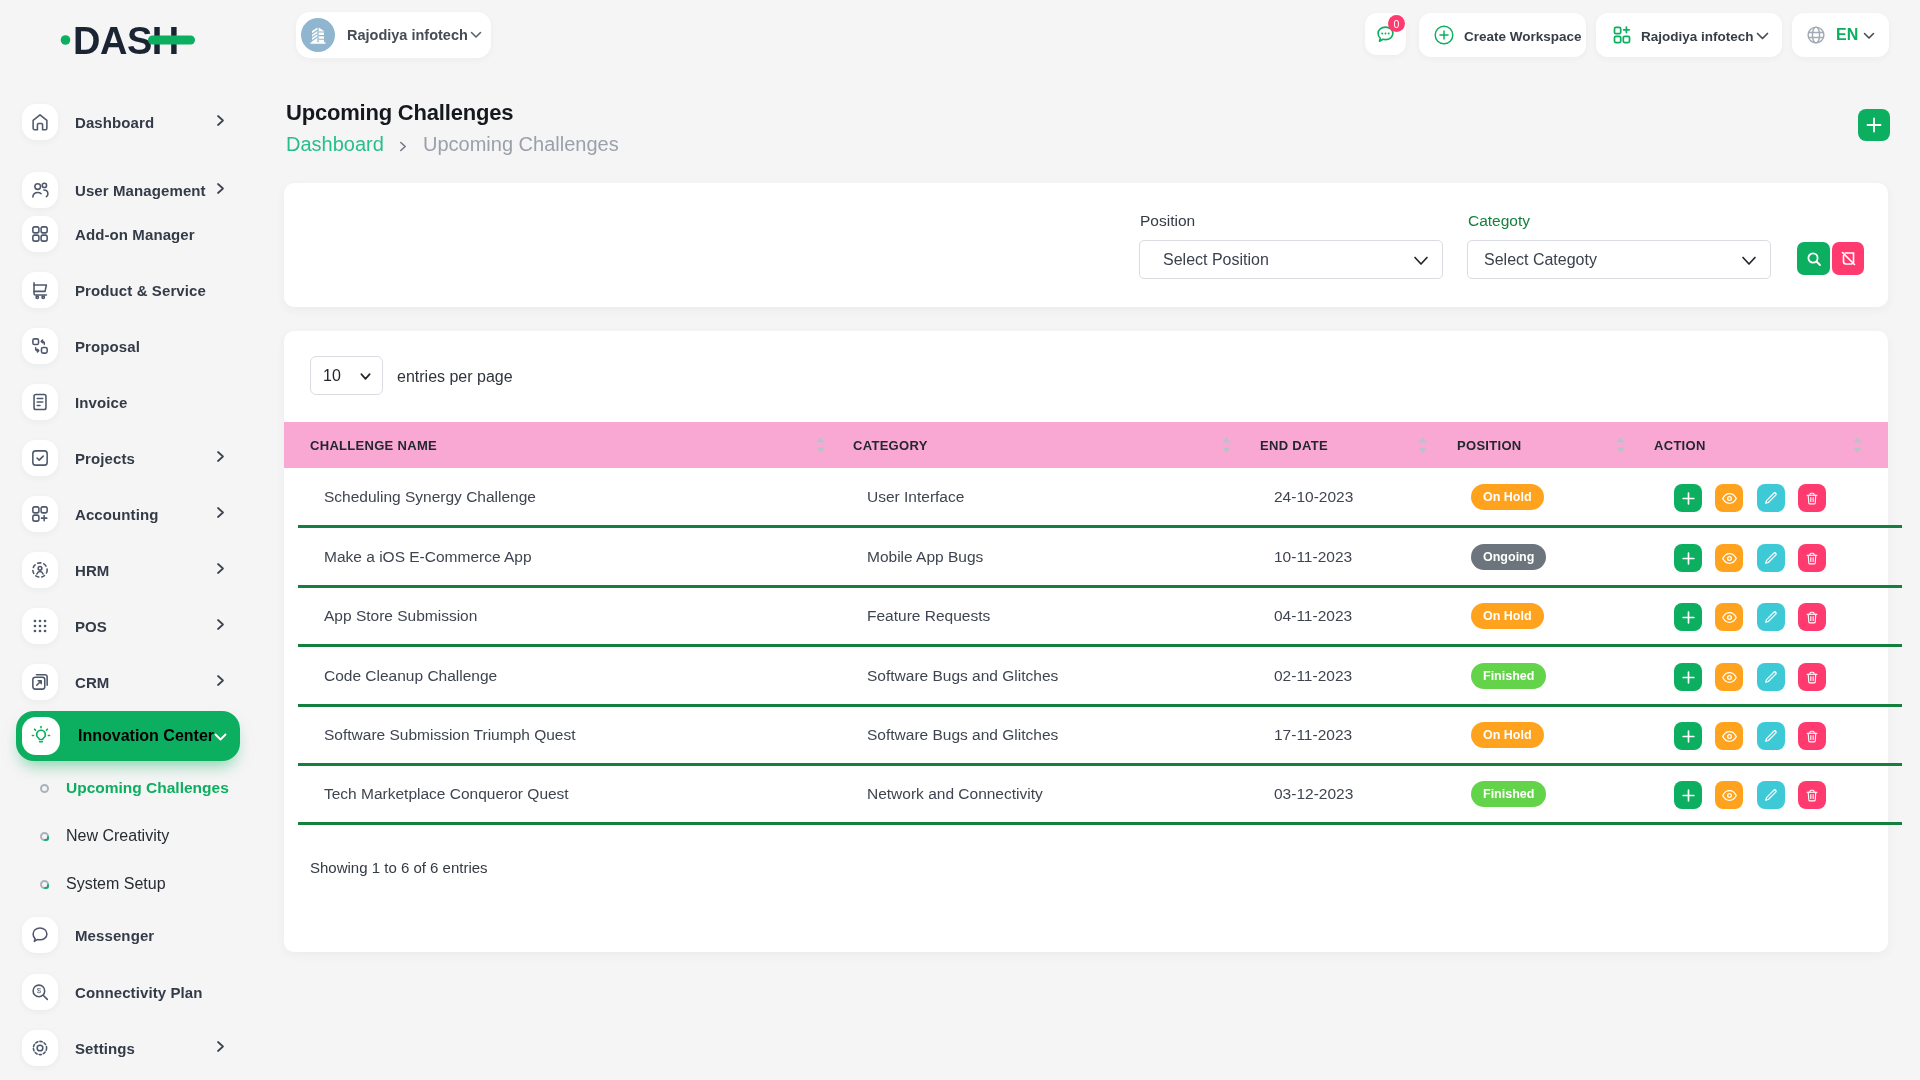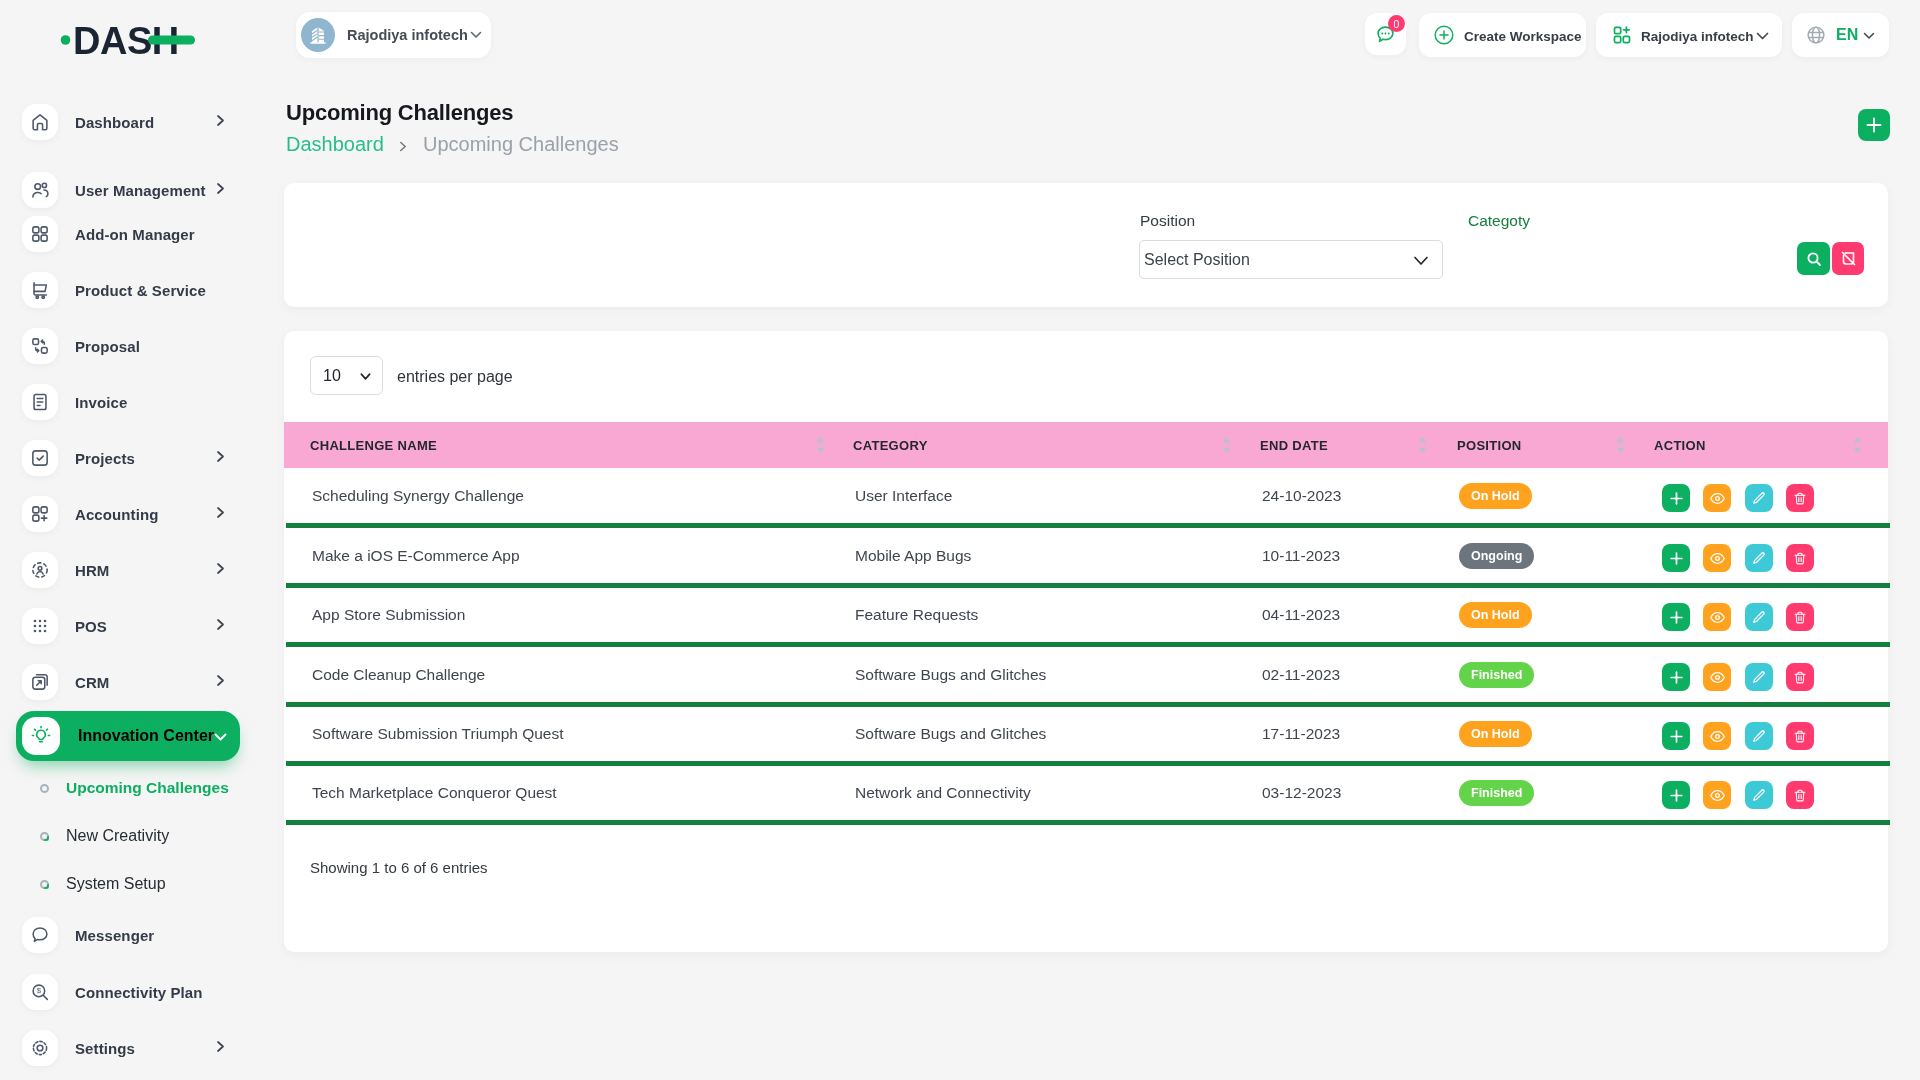--- a/index.html
+++ b/index.html
@@ -24,21 +24,21 @@
 
 .pill { position:absolute; background:#fff; border-radius:12px; box-shadow:0 2px 6px rgba(40,50,70,.04); display:flex; align-items:center; }
 
 .card { position:absolute; background:#fff; border-radius:10px; box-shadow:0 3px 10px rgba(50,60,80,.05); }
 .selbox { position:absolute; background:#fff; border:1px solid #d9dde2; border-radius:5px; display:flex; align-items:center; }
 .selbox .txt { font-size:16px; color:#3b424d; }
 .badge { display:inline-block; height:26px; line-height:26px; border-radius:13.5px; padding:0 12px; color:#fff; font-size:12.5px; font-weight:700; }
 .abtn { position:absolute; width:28px; height:28px; border-radius:8px; display:flex; align-items:center; justify-content:center; }
 .th { position:absolute; top:0; height:46px; display:flex; align-items:center; font-size:13px; font-weight:700; color:#23272e; letter-spacing:.3px; }
 .sorts { position:absolute; top:15px; }
-.row { position:absolute; left:2px; width:1604px; height:60px; border-bottom:5px solid #15803d;text-decoration:underline; }
+.row { position:absolute; left:14px; width:1604px; height:60px; border-bottom:3px solid #15803d;text-decoration:underline; }
 .cell { position:absolute; top:50%; transform:translateY(-50%); font-size:15.5px; color:#3f4550; white-space:nowrap; }
 </style>
 </head>
 <body>
 
 <div class="abs" id="sidebar" style="left:0;top:0;width:260px;height:1080px;">
 
   <div class="abs" style="left:60px;top:19px;width:136px;height:42px;">
     <svg width="136" height="42" viewBox="0 0 136 42">
       <circle cx="5.5" cy="21" r="4.8" fill="#0caf60"></circle>
@@ -320,27 +320,33 @@
   <span style="color:#9aa1ab;">Upcoming Challenges</span>
 </div>
 <div class="abs" style="left:1858px;top:109px;width:32px;height:32px;border-radius:8px;background:#0caf60;display:flex;align-items:center;justify-content:center;">
   <svg width="16" height="16" viewBox="0 0 16 16">
       <path d="M8 1.5 V14.5 M1.5 8 H14.5" stroke="#fff" stroke-width="1.8" stroke-linecap="round"></path>
     </svg>
 </div>
 
 <div class="card" style="left:284px;top:183px;width:1604px;height:124px;">
   <div class="abs" style="left:856px;top:29px;font-size:15.5px;color:#343b44;">Position</div>
-  <div class="selbox" style="left:855px;top:57px;width:304px;height:39px;padding:0 4px;">
+  <div class="selbox" style="left:855px;top:57px;width:304px;height:39px;padding:0 23px;">
     <span class="txt">Select Position</span>
     <svg class="abs" style="right:13px;top:14px;" width="16" height="12" viewBox="0 0 16 12">
         <path d="M2 2.5 L8 9 L14 2.5" fill="none" stroke="#23262c" stroke-width="1.7" stroke-linecap="round" stroke-linejoin="round"></path>
       </svg>
   </div>
   <div class="abs" style="left:1184px;top:29px;font-size:15.5px;color:#15803d;">Categoty</div>
+  <div class="selbox" style="left:1183px;top:57px;width:304px;height:39px;padding:0 16px;">
+    <span class="txt">Select Categoty</span>
+    <svg class="abs" style="right:13px;top:14px;" width="16" height="12" viewBox="0 0 16 12">
+        <path d="M2 2.5 L8 9 L14 2.5" fill="none" stroke="#23262c" stroke-width="1.7" stroke-linecap="round" stroke-linejoin="round"></path>
+      </svg>
+  </div>
   <div class="abs" style="left:1513px;top:59px;width:33px;height:33px;border-radius:7px;background:#0caf60;display:flex;align-items:center;justify-content:center;">
     <svg width="16" height="16" viewBox="0 0 16 16">
         <circle cx="7" cy="7" r="4.6" fill="none" stroke="#fff" stroke-width="1.8"></circle>
         <path d="M10.5 10.5 L14 14" stroke="#fff" stroke-width="1.8" stroke-linecap="round"></path>
       </svg>
   </div>
   <div class="abs" style="left:1548px;top:59px;width:32px;height:33px;border-radius:7px;background:#ff3a6e;display:flex;align-items:center;justify-content:center;">
     <svg width="15" height="15" viewBox="0 0 15 15">
         <path d="M4.2 2 H12.5 V10.5" fill="none" stroke="#fff" stroke-width="1.6" stroke-linecap="round"></path>
         <path d="M12.5 10.5 q0 2.5 -2.5 2.5 H5 q-2.5 0 -2.5 -2.5 V4.5" fill="none" stroke="#fff" stroke-width="1.6" stroke-linecap="round"></path>

